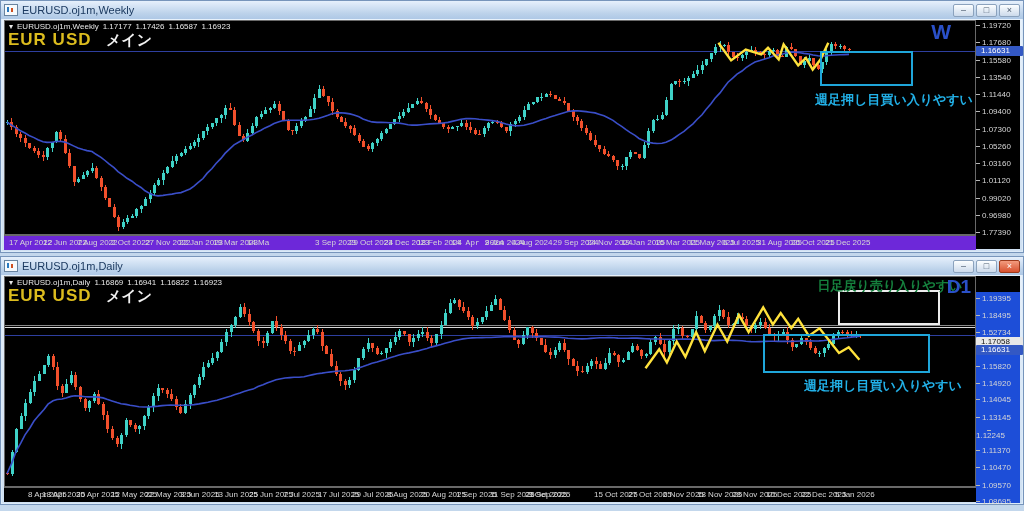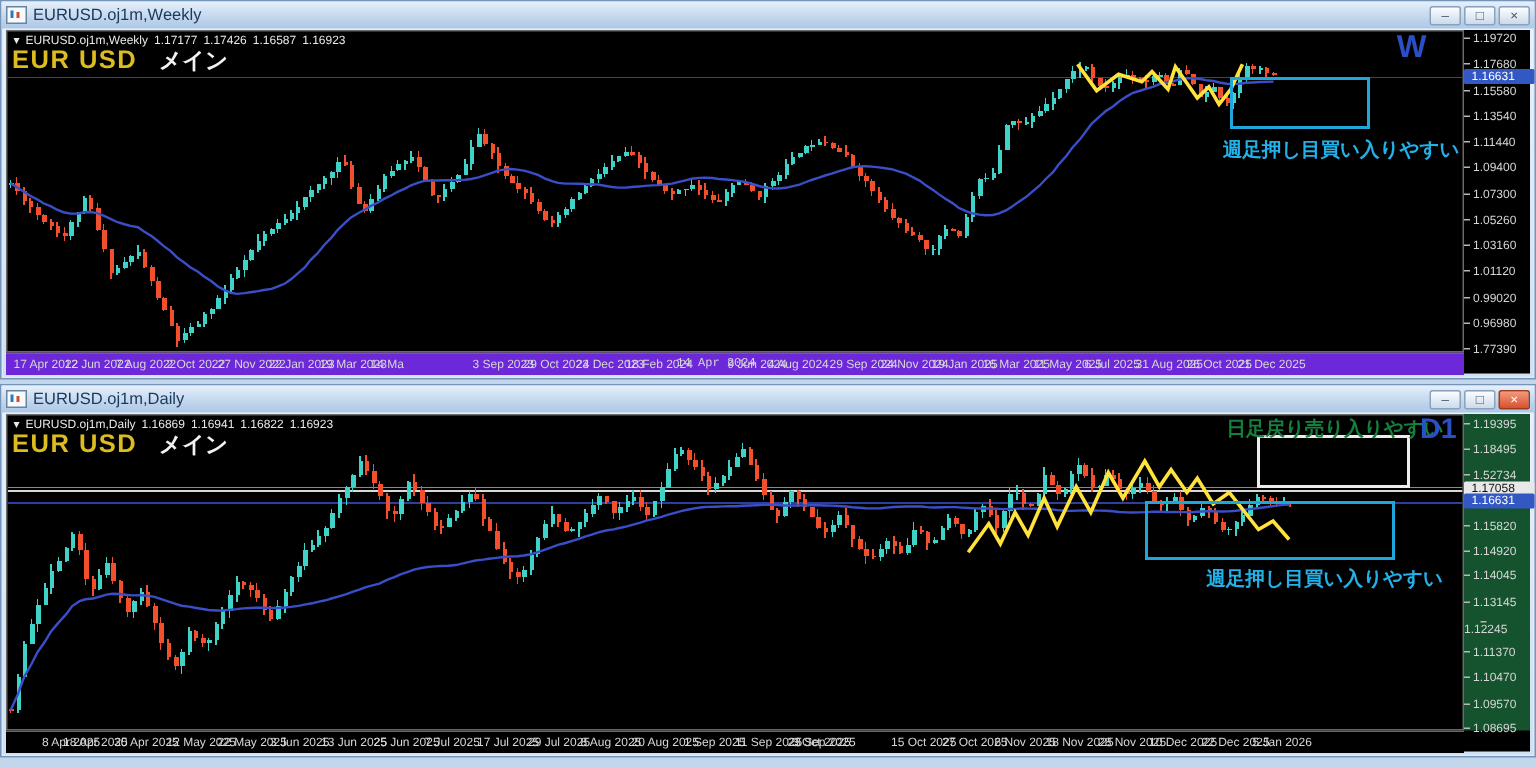--- a/index.html
+++ b/index.html
@@ -923,21 +923,21 @@
           <rect x="854" y="58.3" width="3" height="1.0" fill="#f2502c"></rect>
           <path d="M2 196.7 L7 185.6 L11 174.5 L16 165.7 L20 157.8 L25 150.7 L29 144.0 L34 138.1 L39 132.6 L43 127.2 L48 123.8 L52 122.5 L57 122.0 L61 120.9 L66 119.4 L70 118.8 L75 119.0 L80 119.7 L84 119.9 L89 119.8 L93 120.1 L98 120.9 L102 122.3 L107 123.9 L112 125.6 L116 126.8 L121 127.4 L125 128.2 L130 129.0 L134 129.7 L139 130.0 L143 130.0 L148 129.6 L153 129.1 L157 128.6 L162 128.3 L166 128.1 L171 128.2 L175 128.3 L180 128.3 L185 128.0 L189 127.6 L194 126.9 L198 126.1 L203 125.2 L207 124.2 L212 123.2 L216 122.0 L221 120.6 L226 119.1 L230 117.6 L235 115.9 L239 114.4 L244 113.1 L248 112.1 L253 109.6 L258 107.7 L262 105.9 L267 104.2 L271 102.8 L276 101.7 L280 101.0 L285 100.6 L289 100.3 L294 100.2 L299 99.7 L303 98.8 L308 97.6 L312 96.7 L317 96.1 L321 95.5 L326 94.9 L331 94.3 L335 94.0 L340 93.8 L344 93.3 L349 92.5 L353 91.2 L358 89.6 L363 87.8 L367 86.2 L372 85.0 L376 83.7 L381 82.2 L385 80.7 L390 79.3 L394 77.9 L399 76.7 L404 75.9 L408 75.0 L413 73.9 L417 72.7 L422 71.4 L426 70.1 L431 68.9 L436 67.6 L440 66.3 L445 64.9 L449 63.7 L454 62.7 L458 61.9 L463 61.2 L467 60.9 L472 60.8 L477 60.6 L481 60.5 L486 60.5 L490 60.2 L495 60.0 L499 59.8 L504 59.6 L509 59.5 L513 59.7 L518 60.0 L522 60.0 L527 60.0 L531 59.9 L536 59.8 L540 59.8 L545 60.0 L550 60.1 L554 60.3 L559 60.7 L563 61.2 L568 61.5 L572 61.8 L577 61.9 L582 61.8 L586 61.4 L591 61.0 L595 60.8 L600 60.7 L604 60.6 L609 60.7 L613 61.1 L618 61.3 L623 61.2 L627 61.1 L632 61.1 L636 61.4 L641 61.7 L645 61.9 L650 62.0 L655 62.0 L659 62.2 L664 62.4 L668 62.3 L673 62.2 L677 62.0 L682 62.1 L687 62.2 L691 62.2 L696 62.6 L700 63.1 L705 63.5 L709 63.6 L714 63.4 L718 63.3 L723 63.3 L728 63.4 L732 63.5 L737 63.8 L741 64.3 L746 64.6 L750 64.7 L755 64.6 L760 64.4 L764 64.2 L769 64.2 L773 64.4 L778 64.3 L782 64.4 L787 64.4 L791 64.3 L796 64.0 L801 63.8 L805 63.9 L810 64.0 L814 63.9 L819 63.5 L823 63.0 L828 62.4 L833 61.8 L837 61.3 L842 60.7 L846 60.1 L851 59.6 L855 59.3 " fill="none" stroke="#3a4ec8" stroke-width="1.6" shape-rendering="auto"></path>
           <polyline points="640.5,91.2 654.2,72.2 661.9,85.5 671.7,64.6 680.4,79.8 691.1,55.1 699.8,74.1 712.5,47.5 722.2,64.6 733.9,38.0 743.6,55.1 758.2,30.4 767.9,47.5 775.7,36.1 786.3,51.3 793.2,41.8 803.8,58.9 814.5,51.3 834.0,76.0 843.7,70.3 854.4,82.7" fill="none" stroke="#ffe23c" stroke-width="2.4" shape-rendering="auto"></polyline>
           <rect x="834" y="14" width="100" height="33" fill="none" stroke="#ececec" stroke-width="2"></rect>
           <rect x="759" y="58" width="165" height="37" fill="none" stroke="#1fa6da" stroke-width="2"></rect>
         </svg>
         <div class="anno" style="left: 885px; top: 0px; color: #15803d; font-size: 13px;">日足戻り売り入りやすい</div>
         <div class="anno" style="left: 878px; top: 100px; color: rgb(34, 177, 232); font-size: 13px;">週足押し目買い入りやすい</div>
         <div class="badge" style="right: 4px; top: 0px; color: rgb(42, 80, 200); font-size: 19px;">D1</div>
       </div>
-      <div style="position: absolute; top: 0px; left: 972px; width: 44px; height: 211px; background: #14532d; z-index: 1;">
+      <div style="position: absolute; top: 16px; left: 972px; width: 44px; height: 211px; background: #1d4ed8; z-index: 1;">
         <div class="ptick" style="top: 2px;">
           <span class="tmark"></span>
           <span class="tlabel">1.19395</span>
         </div>
         <div class="ptick" style="top: 19px;">
           <span class="tmark"></span>
           <span class="tlabel">1.18495</span>
         </div>
         <div class="ptick" style="top: 36px;">
           <span class="tmark"></span>

